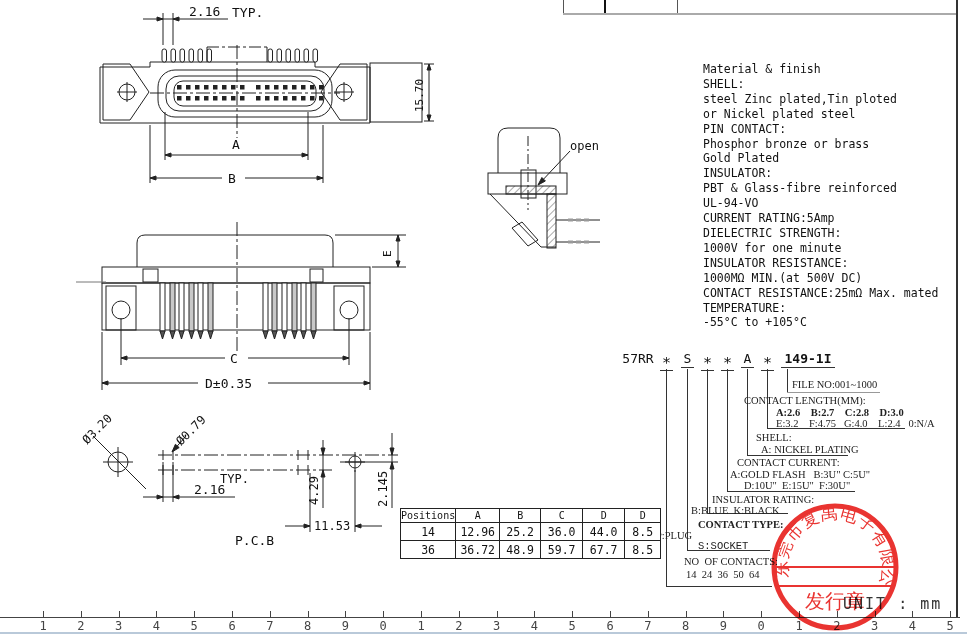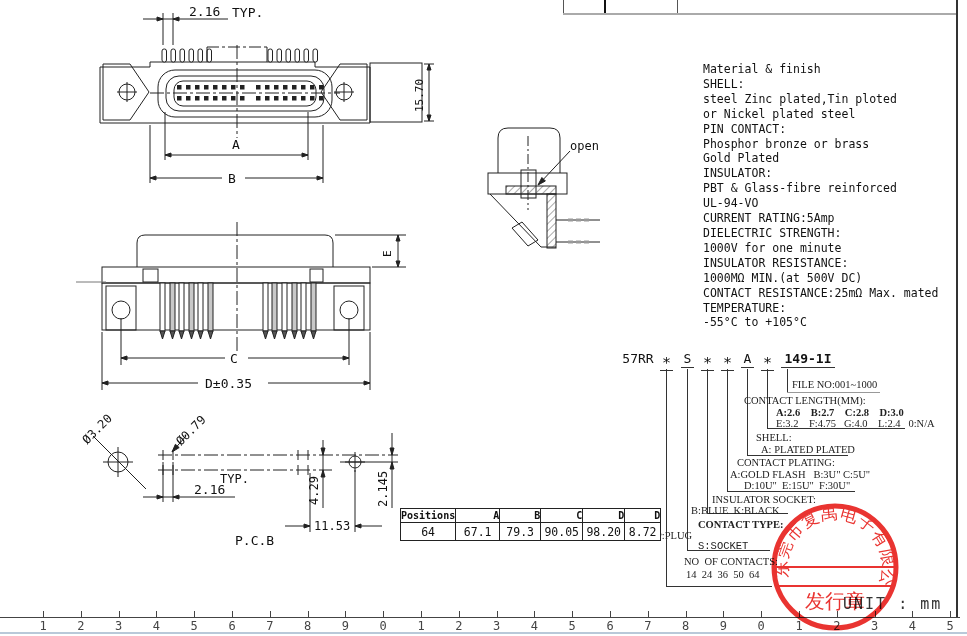--- a/index.html
+++ b/index.html
@@ -15,21 +15,21 @@
   .pn{position:absolute;top:351px;font-size:13px;color:#111;text-align:center;}
   .pn.u{border-bottom:1px solid #333;padding-bottom:1px;}
   .pn-sym{font-size:15px;}
   
   .callout{position:absolute;font-family:"Liberation Serif",serif;font-size:10.5px;line-height:11.5px;
            color:#222;white-space:pre;}
   
   #dimtable{position:absolute;left:400px;top:508px;border-collapse:collapse;table-layout:fixed;
             font-size:11.5px;color:#111;}
   #dimtable th,#dimtable td{border:1px solid #222;text-align:center;padding:0;background:#fff;}
-  #dimtable th{font-weight:bold;font-size:10px;height:13px;text-align:right;}
+  #dimtable th{font-weight:normal;font-size:10px;height:13px;}
   #dimtable td{height:17px;}
   
   #ruler-num{position:absolute;top:0;left:0;}
   .rnum{position:absolute;top:619px;font-size:12px;color:#444;transform:translateX(-50%);}
   .rtick{position:absolute;top:611px;width:1px;height:6px;background:#444;}
   
   #unit{left:843px;top:595px;font-size:15px;letter-spacing:2px;color:#333;}
   
   #stamp{left:763px;top:495px;mix-blend-mode:multiply;opacity:.92;}
   svg text{font-family:"DejaVu Sans Mono",monospace;fill:#111;}
@@ -281,25 +281,25 @@
 <div class="hline" style="left:727px;top:491px;width:128px;"></div>
 <div class="hline" style="left:707px;top:513px;width:81px;"></div>
 <div class="hline" style="left:687px;top:550px;width:83px;"></div>
 <div class="hline" style="left:666px;top:586px;width:106px;"></div>
 
 <div class="callout" style="left:792px;top:379px;">FILE NO:001~1000</div>
 <div class="callout" style="left:744px;top:395px;">CONTACT LENGTH(MM):</div>
 <div class="callout" style="left:776px;top:407px;font-weight:bold;">A:2.6    B:2.7    C:2.8    D:3.0</div>
 <div class="callout" style="left:776px;top:418px;">E:3.2    F:4.75   G:4.0    L:2.4   0:N/A</div>
 <div class="callout" style="left:756px;top:432px;">SHELL:</div>
-<div class="callout" style="left:761px;top:444px;">A: PLATED PLATED</div>
-<div class="callout" style="left:737px;top:457px;">CONTACT PLATING:</div>
+<div class="callout" style="left:761px;top:444px;">A: NICKEL PLATING</div>
+<div class="callout" style="left:737px;top:457px;">CONTACT CURRENT:</div>
 <div class="callout" style="left:730px;top:469px;">A:GOLD FLASH   B:3U" C:5U"</div>
 <div class="callout" style="left:744px;top:480px;">D:10U"  E:15U"  F:30U"</div>
-<div class="callout" style="left:712px;top:494px;">INSULATOR SOCKET:</div>
+<div class="callout" style="left:712px;top:494px;">INSULATOR RATING:</div>
 <div class="callout" style="left:691px;top:505px;">B:BLUE  K:BLACK</div>
 <div class="callout" style="left:698px;top:519px;font-weight:bold;">CONTACT TYPE:</div>
 <div class="callout" style="left:656px;top:530px;">P:PLUG</div>
 <div class="callout" style="left:698px;top:541px;font-family:Liberation Mono, monospace;">S:SOCKET</div>
 <div class="callout" style="left:684px;top:556px;">NO  OF CONTACTS:</div>
 <div class="callout" style="left:686px;top:569px;">14  24  36  50  64</div>
 
 <table id="dimtable" class="mono">
   <colgroup>
         <col style="width:48px">
@@ -314,26 +314,34 @@
           <th>Positions</th>
           <th>A</th>
           <th>B</th>
           <th>C</th>
           <th>D</th>
           <th>D</th>
         </tr>
       </thead>
   <tbody>
         <tr>
-          <td>64</td>
-          <td>67.1</td>
-          <td>79.3</td>
-          <td>90.05</td>
-          <td>98.20</td>
-          <td>8.72</td>
+          <td>14</td>
+          <td>12.96</td>
+          <td>25.2</td>
+          <td>36.0</td>
+          <td>44.0</td>
+          <td>8.5</td>
+        </tr>
+        <tr>
+          <td>36</td>
+          <td>36.72</td>
+          <td>48.9</td>
+          <td>59.7</td>
+          <td>67.7</td>
+          <td>8.5</td>
         </tr>
       </tbody>
 </table>
 
 <div class="hline" style="left:0;top:617px;width:960px;background:#444;"></div>
 <div id="ruler-num">
       <div class="rtick" style="left: 43px;"></div>
       <span class="rnum" style="left: 43px;">1</span>
       <div class="rtick" style="left: 80.8px;"></div>
       <span class="rnum" style="left: 80.8px;">2</span>

